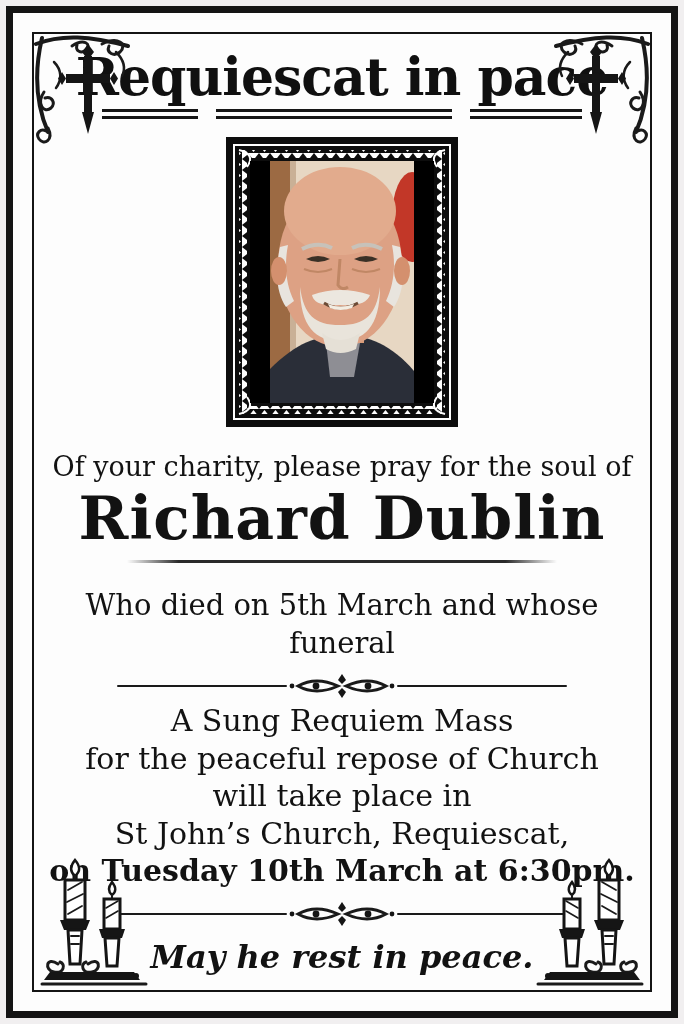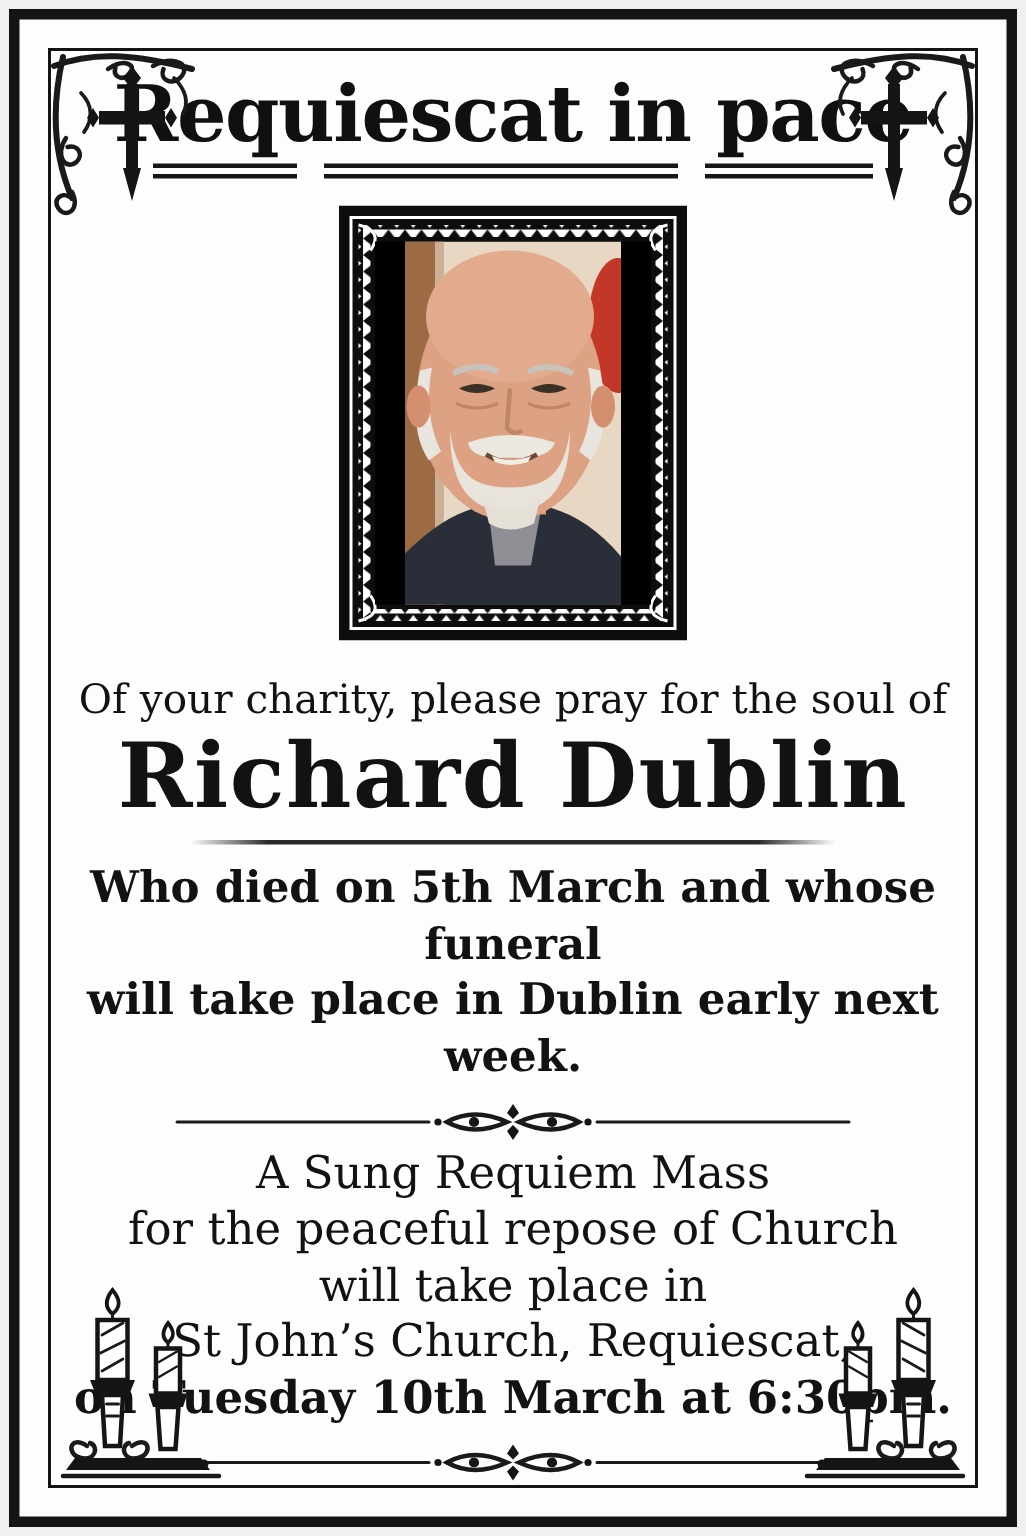--- a/index.html
+++ b/index.html
@@ -70,22 +70,22 @@
     line-height: 1.0;
     letter-spacing: 1px;
   }
   .thin-rule {
     margin: 12px auto 0;
     width: 430px;
     height: 3px;
     background: linear-gradient(to right, rgba(30,30,30,0), #2a2a2a 12%, #2a2a2a 88%, rgba(30,30,30,0));
   }
   .death-notice {
-    margin-top: 10px;
-    font-weight: 700;
+    margin-top: 24px;
+    font-weight: 400;
     font-size: 29px;
     line-height: 1.3;
   }
   .divider { display: block; margin: 10px auto 0; }
   .service {
     margin-top: 2px;
     font-size: 30px;
     line-height: 1.25;
   }
   .service .bold { font-weight: 700; }
@@ -223,21 +223,20 @@
       </svg>
     </div>
 
     <div class="intro">Of your charity, please pray for the soul of</div>
 
     <div class="name">Richard Dublin</div>
     <div class="thin-rule"></div>
 
     <div class="death-notice">
       <div>Who died on 5th March and whose funeral</div>
-      <div>will take place in Dublin early next week.</div>
     </div>
 
     <svg class="divider" width="452" height="28" viewBox="0 0 452 28" xmlns="http://www.w3.org/2000/svg">
       <path class="ink" stroke-width="2" d="M2 14 H170"></path>
       <path class="ink" stroke-width="2" d="M282 14 H450"></path>
       <circle class="ink-fill" cx="176" cy="14" r="2.4"></circle>
       <circle class="ink-fill" cx="276" cy="14" r="2.4"></circle>
       <path class="ink" stroke-width="3" d="M182 14 Q200 4 222 14 Q200 24 182 14 Z"></path>
       <path class="ink" stroke-width="3" d="M270 14 Q252 4 230 14 Q252 24 270 14 Z"></path>
       <circle class="ink-fill" cx="200" cy="14" r="3.4"></circle>

